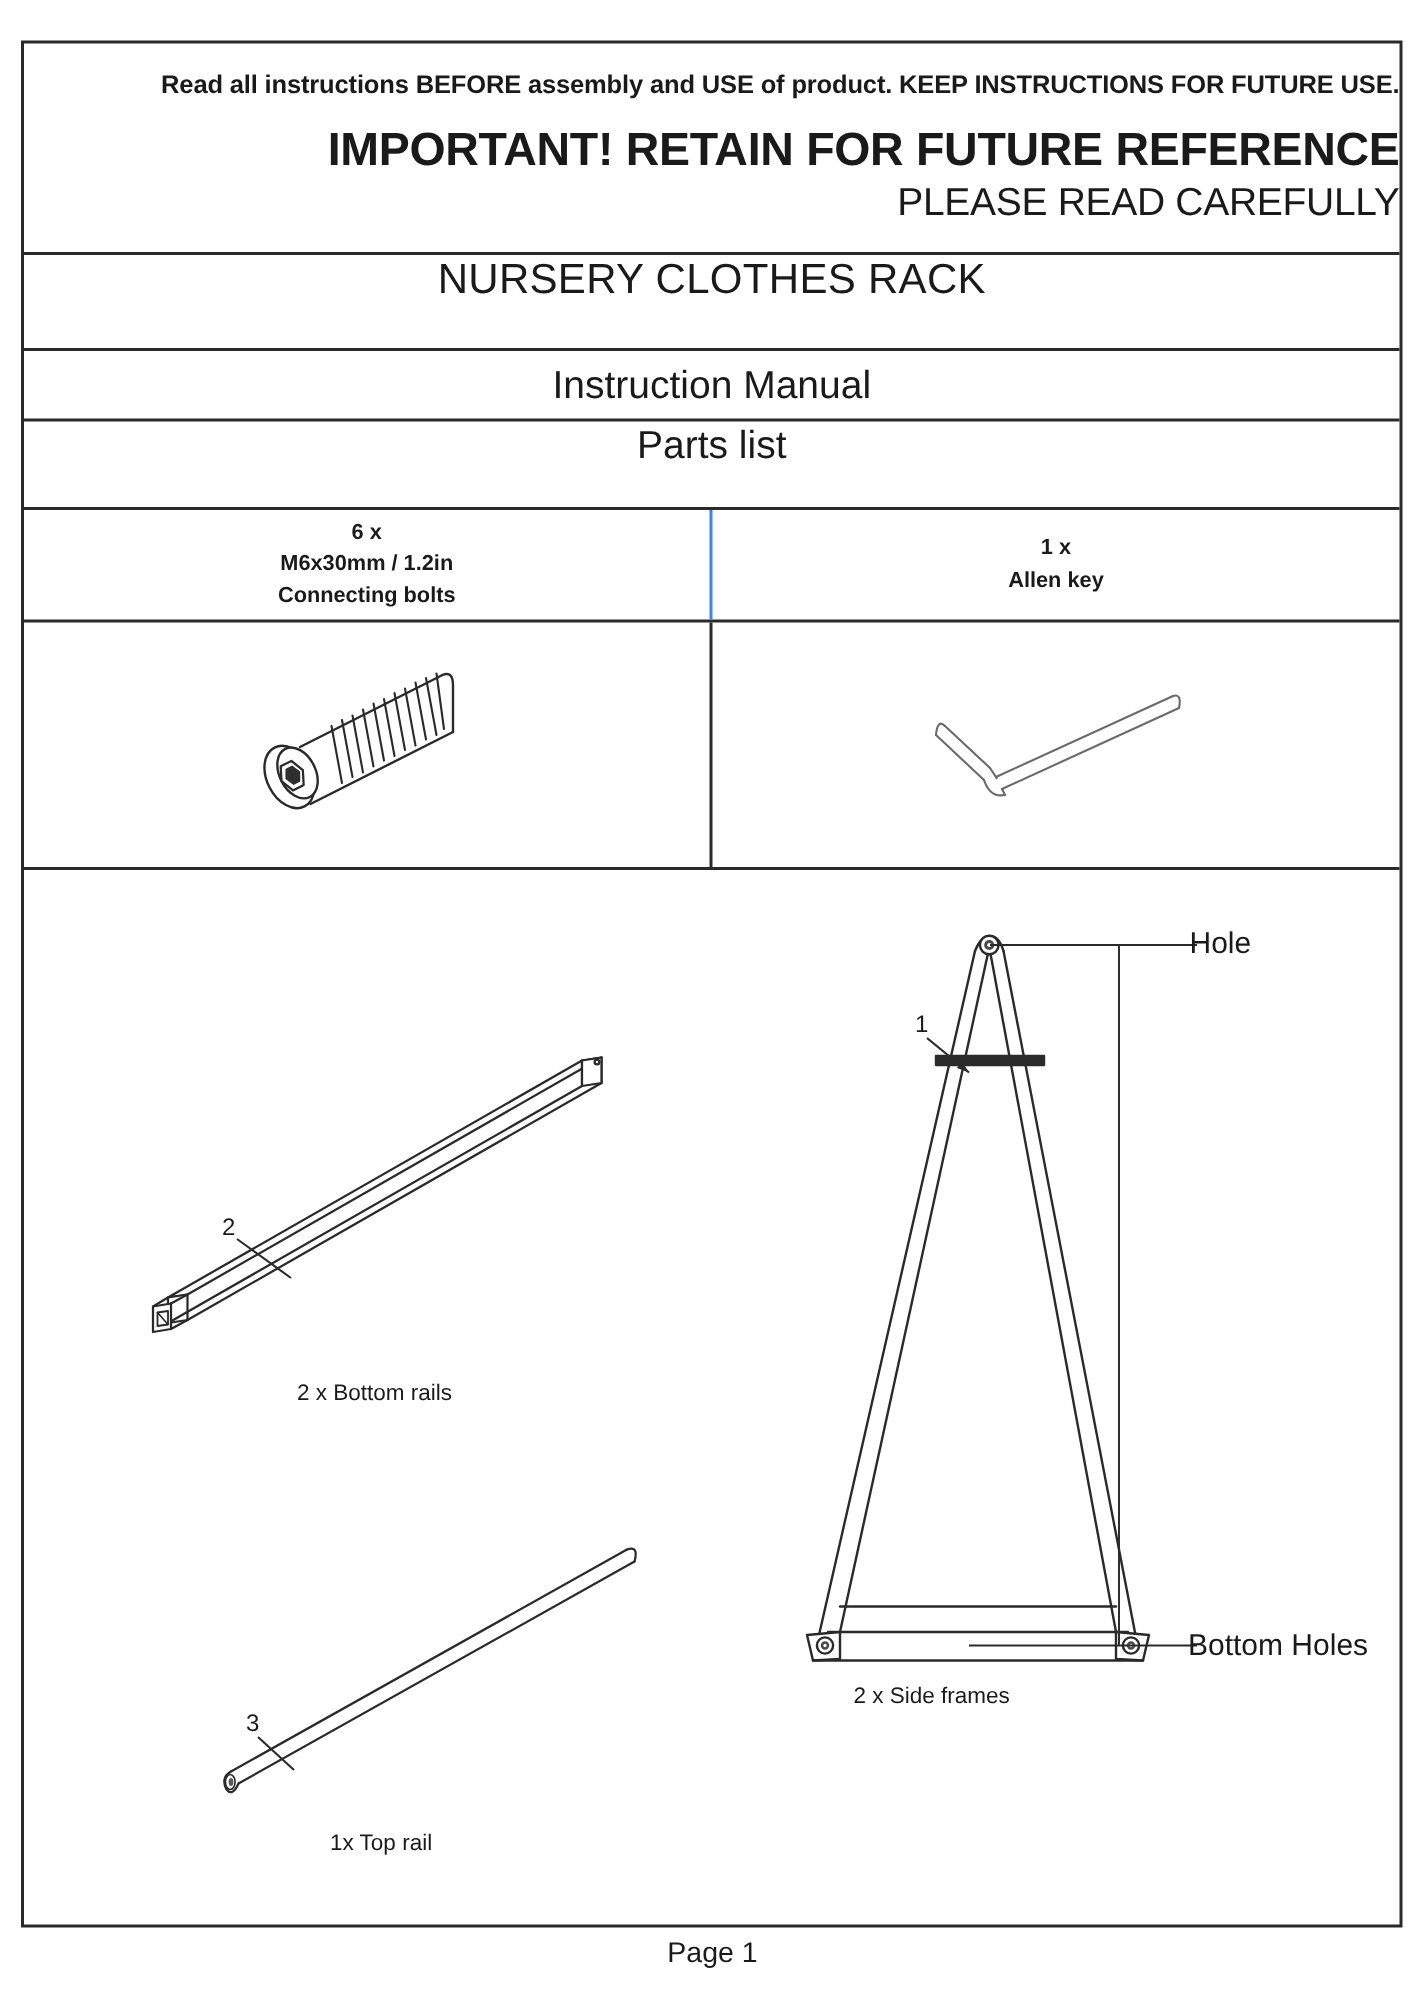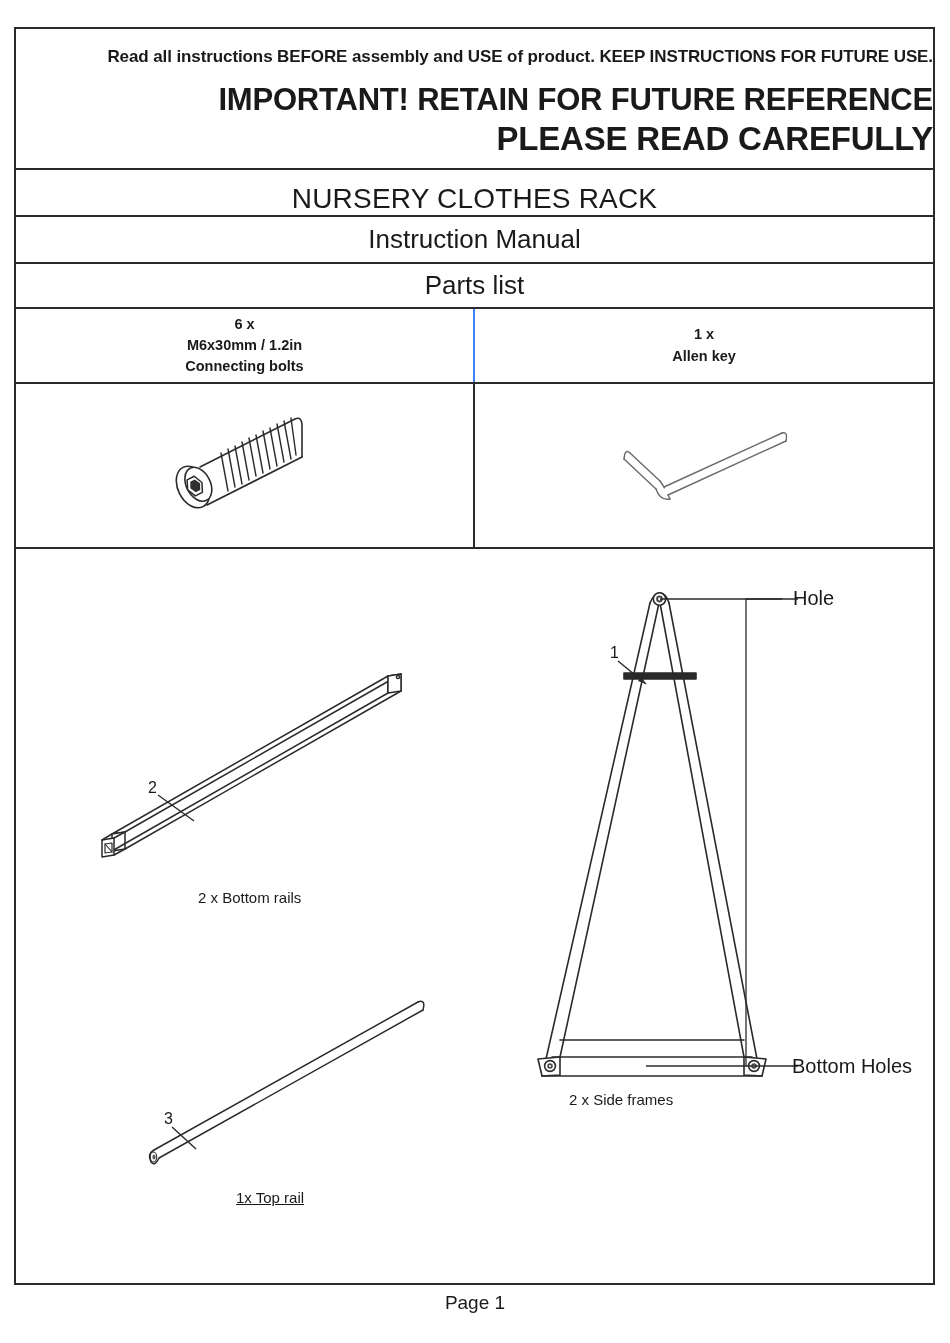--- a/index.html
+++ b/index.html
@@ -58,49 +58,49 @@
     padding-top: 6px;
   }
   .important-line {
     font-size: 31px;
     font-weight: bold;
     line-height: 1.22;
     margin-top: 14px;
     letter-spacing: -0.2px;
   }
   .important-line2 {
-    font-size: 33px;
-    font-weight: bold;
+    font-size: 26px;
+    font-weight: normal;
     line-height: 1.22;
     letter-spacing: -0.2px;
   }
 
   .row-title {
-    height: 47px;
-    display: flex;
-    align-items: flex-end;
+    height: 64px;
+    display: flex;
+    align-items: flex-start;
     justify-content: center;
   }
   .row-title .t {
     font-size: 28px;
     letter-spacing: 0.2px;
   }
 
   .row-subtitle {
     height: 47px;
     display: flex;
     align-items: center;
     justify-content: center;
   }
   .row-subtitle .t { font-size: 26px; }
 
   .row-partslist {
-    height: 45px;
-    display: flex;
-    align-items: center;
+    height: 59px;
+    display: flex;
+    align-items: flex-start;
     justify-content: center;
   }
   .row-partslist .t { font-size: 26px; }
 
   
   .row-parts-head {
     height: 75px;
     display: flex;
   }
   .row-parts-head .cell {
@@ -303,21 +303,21 @@
 
           <path d="M28,166 Q21,170 25,178 Q29,183 33,174" fill="#ffffff"></path>
           <ellipse cx="27.5" cy="173" rx="3.2" ry="5" fill="#ffffff" stroke-width="1.1"></ellipse>
           <ellipse cx="28" cy="173" rx="1.6" ry="2.6" fill="#5a5a5a" stroke="none"></ellipse>
         </g>
       </svg>
       <div class="callout-num" style="left:148px; top:561px;">3</div>
       <svg class="svg-abs" style="position:absolute; left:152px; top:576px;" width="40" height="30">
         <line x1="4" y1="2" x2="28" y2="24" stroke="#2a2a2a" stroke-width="1.4"></line>
       </svg>
-      <div class="caption" style="left:220px; top:640px;text-decoration:underline;">1x Top rail</div>
+      <div class="caption" style="left:204px; top:640px;">1x Top rail</div>
 
       <svg class="svg-abs" style="position:absolute; left:510px; top:40px;" width="250" height="510" viewBox="0 0 250 510">
         <g fill="none" stroke="#2a2a2a" stroke-width="1.6" stroke-linejoin="round" stroke-linecap="round">
 
           <line x1="124" y1="14" x2="20" y2="470"></line>
           <line x1="133" y1="14" x2="34" y2="468"></line>
 
           <line x1="134" y1="14" x2="218" y2="468"></line>
           <line x1="143" y1="14" x2="231" y2="470"></line>
 

